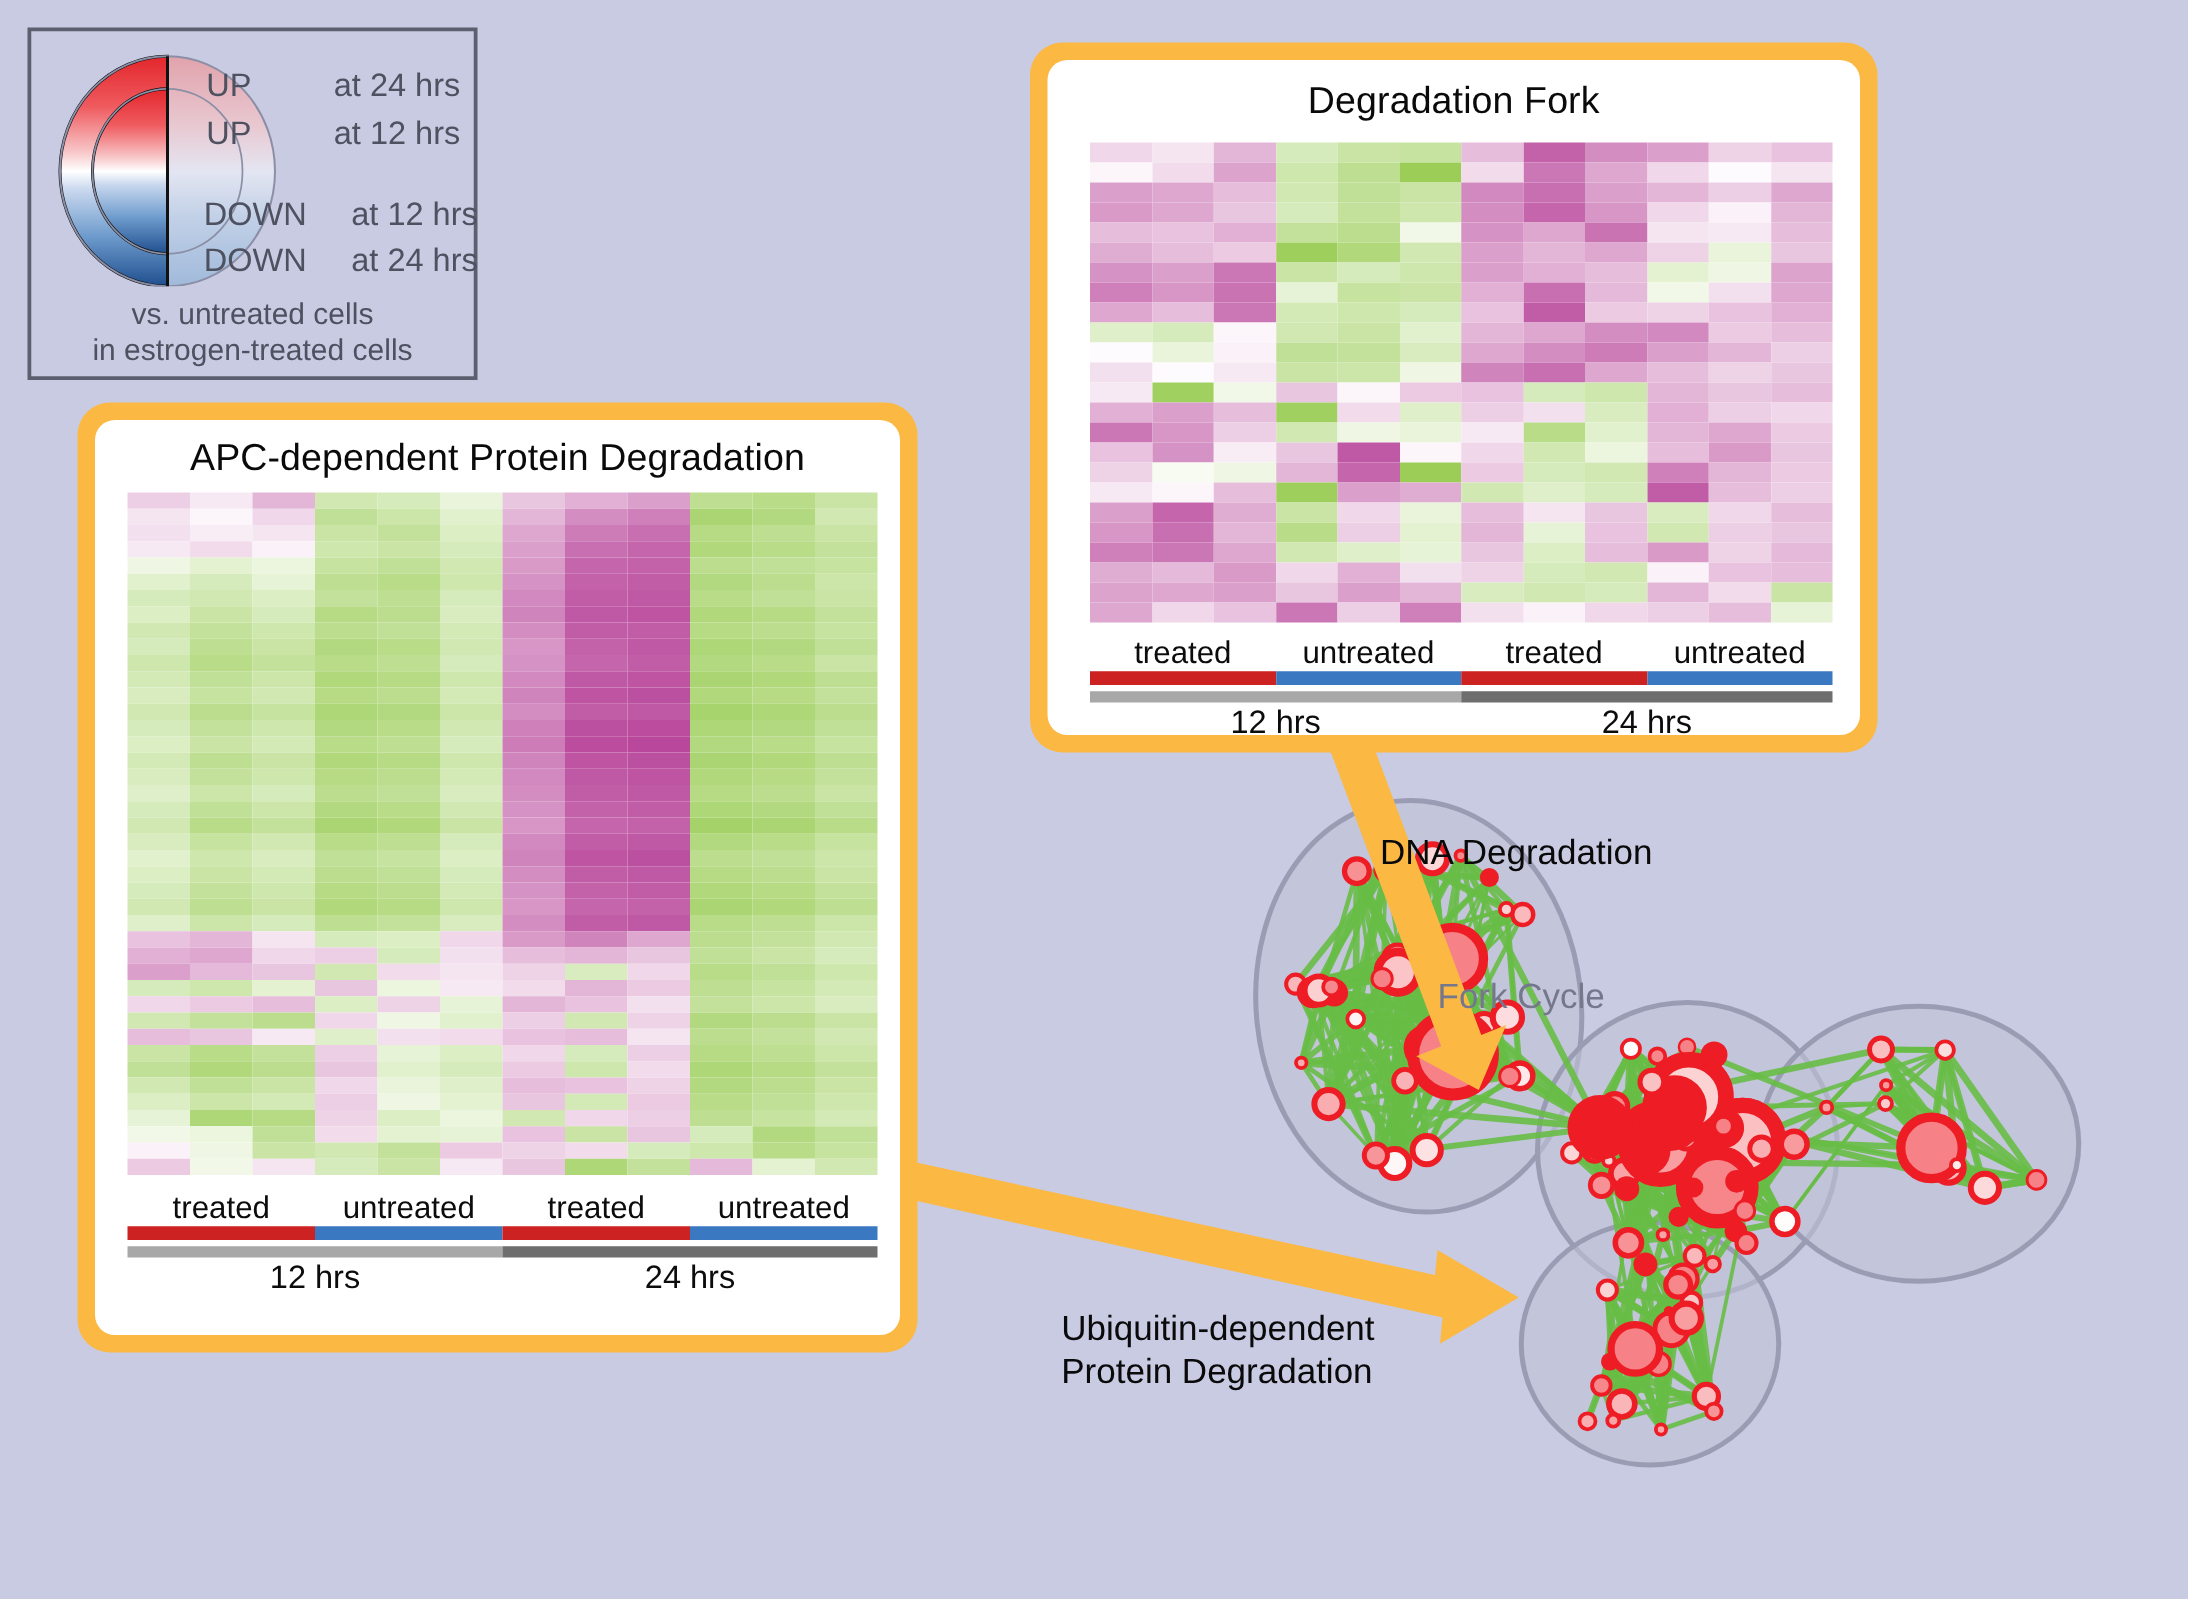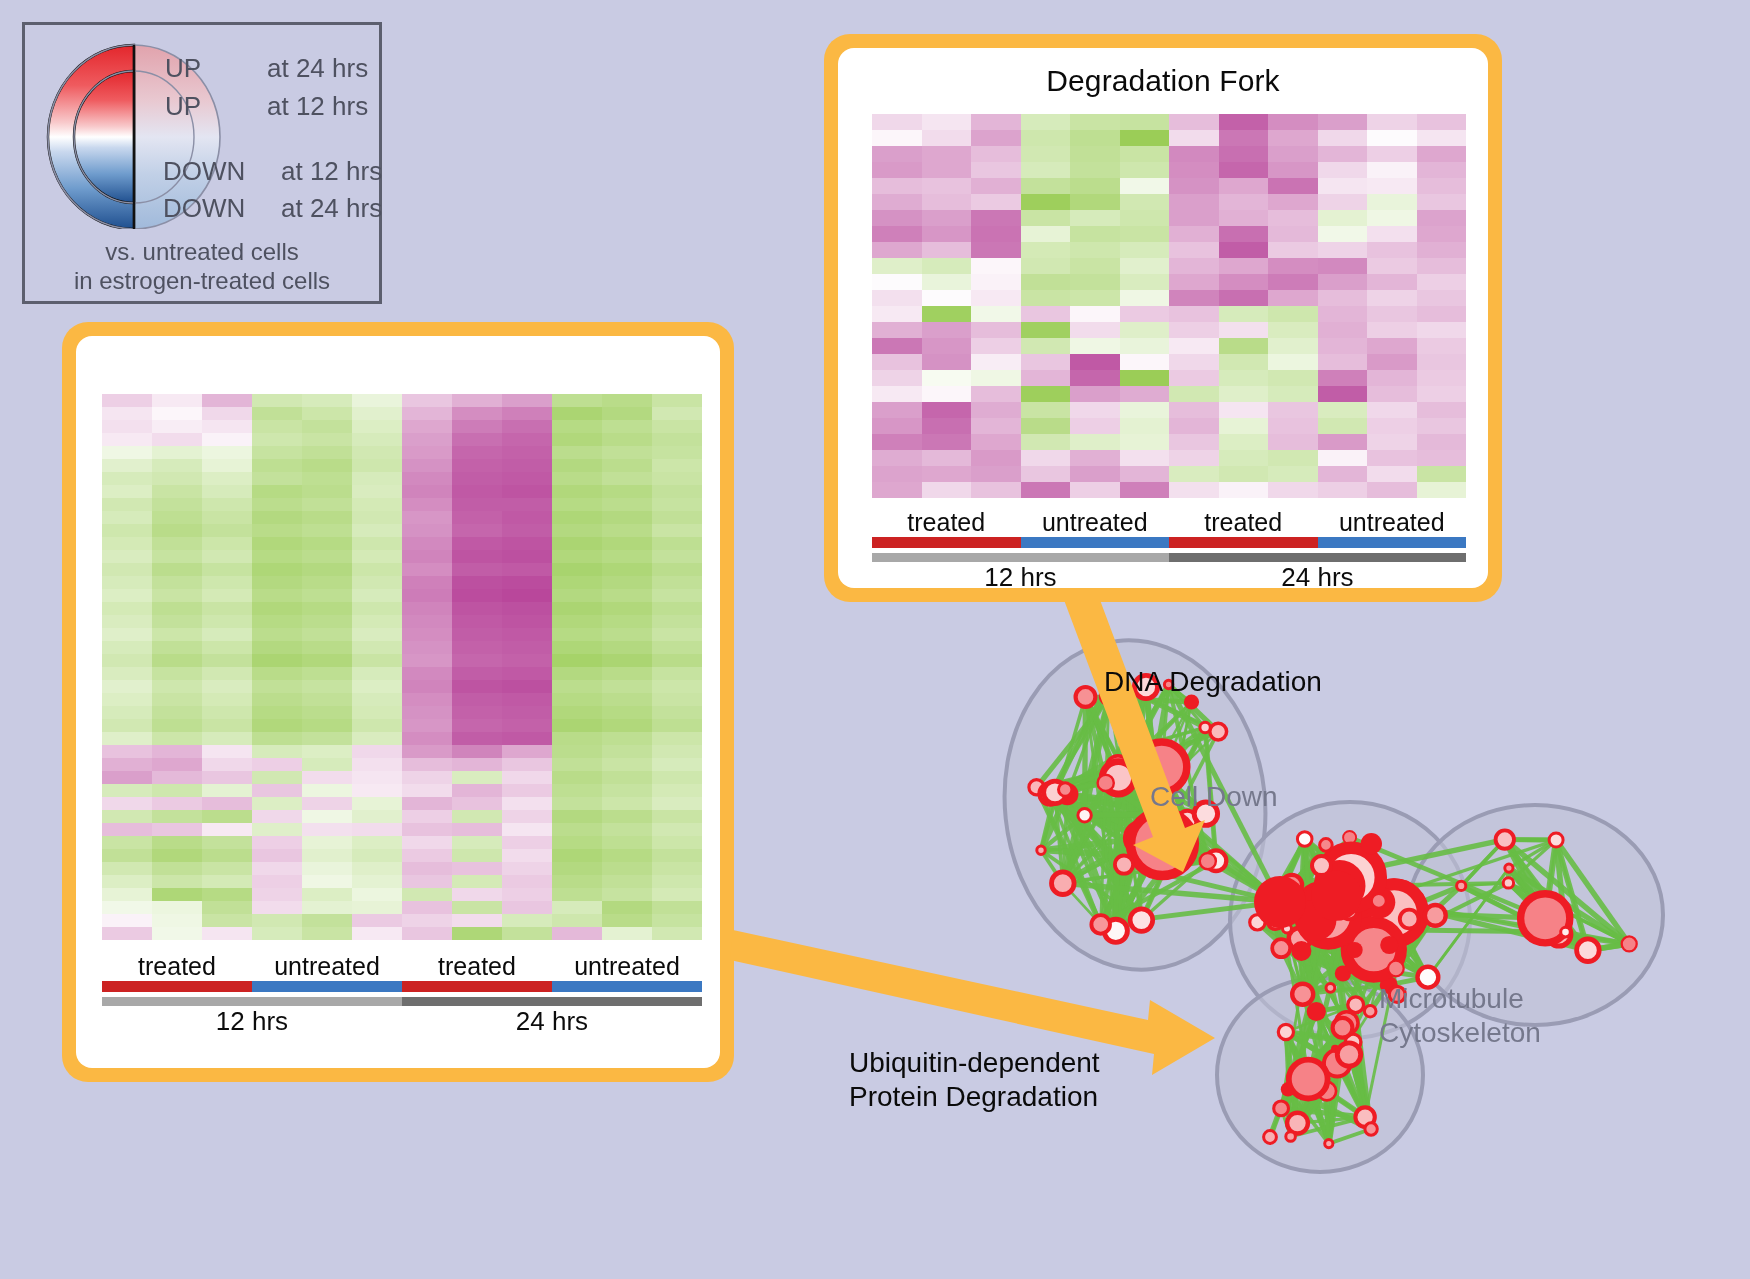--- a/index.html
+++ b/index.html
@@ -483,20 +483,21 @@
         <div class="time-labels">
           <span>12 hrs</span>
           <span>24 hrs</span>
         </div>
       </div>
     </div>
   </div>
 
   <div class="panel" id="panel-apc">
     <div class="panel-inner">
+      <div class="panel-title" style="padding-top:14px;">APC-dependent Protein Degradation</div>
       <div class="hm-wrap" style="left:26px;right:18px;top:58px;">
         <div class="hm" id="hm-apc" style="grid-template-columns: repeat(12, 1fr); grid-auto-rows: 13px;">
             <i style="height:13px;background:#edcfe5"></i>
             <i style="height:13px;background:#f7e9f3"></i>
             <i style="height:13px;background:#e3b5d7"></i>
             <i style="height:13px;background:#d1e8b2"></i>
             <i style="height:13px;background:#d6ebbb"></i>
             <i style="height:13px;background:#e9f4db"></i>
             <i style="height:13px;background:#e9c6e0"></i>
             <i style="height:13px;background:#e1b0d4"></i>
@@ -1771,19 +1772,17 @@
         </g>
     </svg>
   </div>
 
   <svg id="arrows">
     <polygon points="1064,600 1100,600 1185,828 1205,820 1183,872 1133,845 1153,837" fill="#fbb843"></polygon>
     <polygon points="733,930 1148,1020 1150,1000 1215,1038 1152,1075 1154,1054 730,960" fill="#fbb843"></polygon>
   </svg>
 
   <div class="net-label" id="lbl-dna">DNA Degradation</div>
-  <div class="net-label" id="lbl-cc">Cell Down</div>
-  <div class="net-label" id="lbl-mt">Microtubule
-Cytoskeleton</div>
+  <div class="net-label" id="lbl-cc">Fork Cycle</div>
   <div class="net-label" id="lbl-ub">Ubiquitin-dependent
 Protein Degradation</div>
 
 </div>
 
 </body></html>

